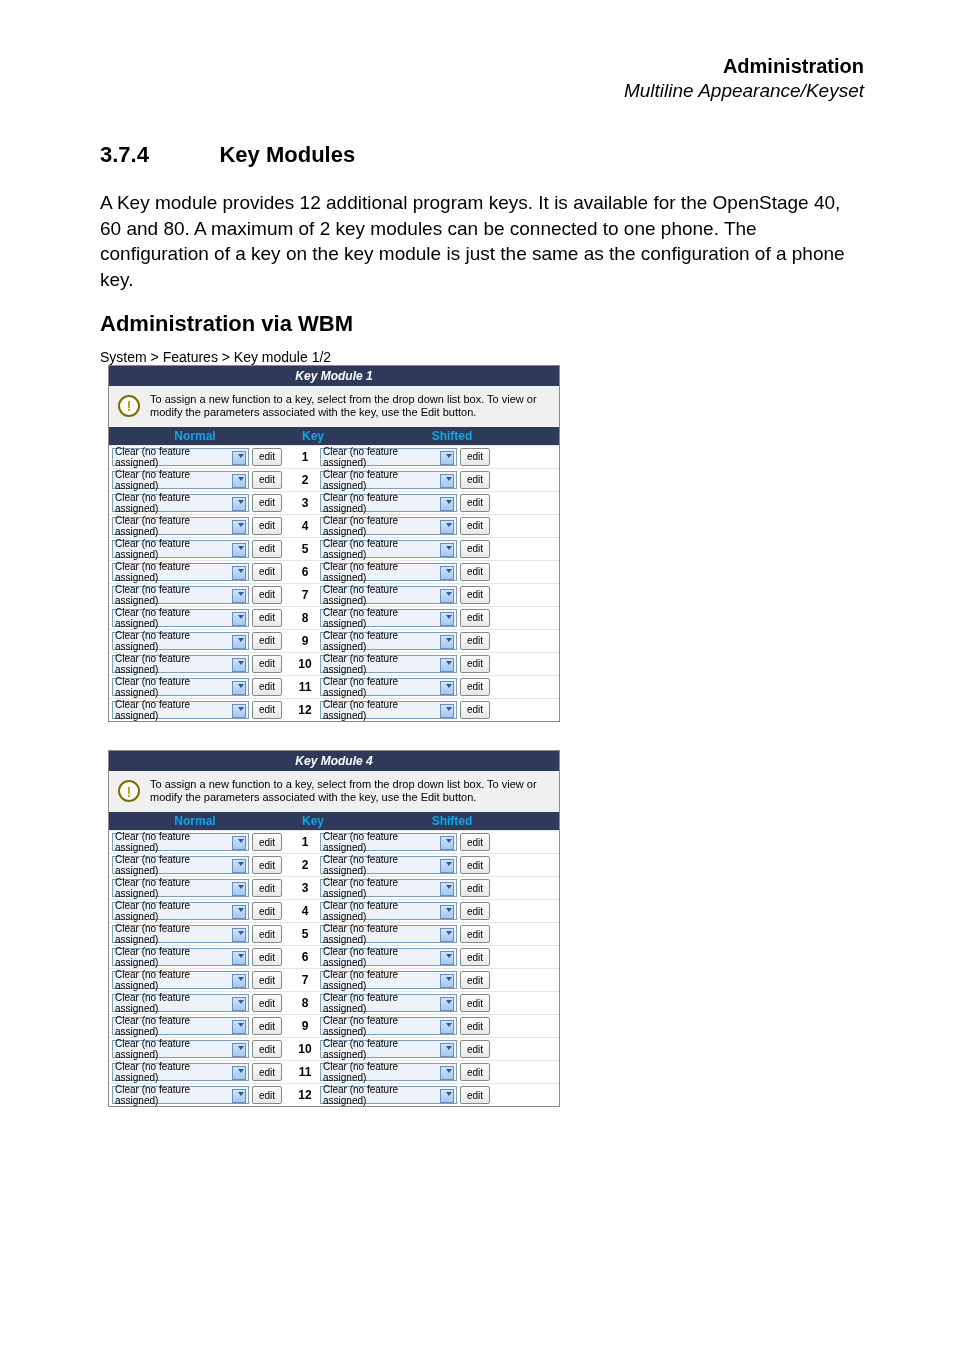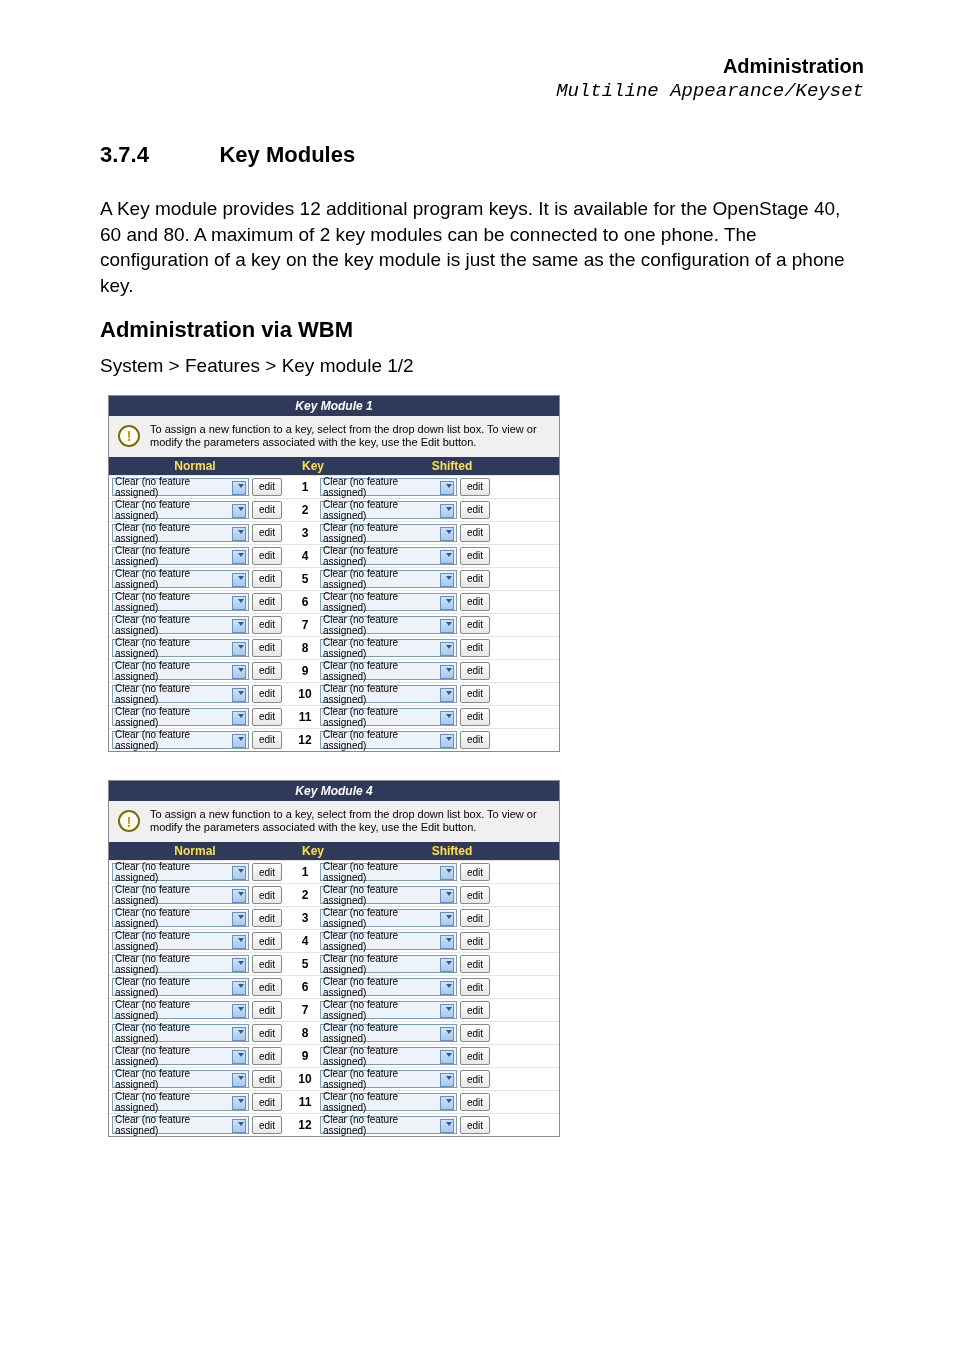--- a/index.html
+++ b/index.html
@@ -1,34 +1,34 @@
 <!DOCTYPE html>
 <html><head>
 <meta charset="utf-8">
 <style>
   * { box-sizing: border-box; margin: 0; padding: 0; }
   html, body { width: 954px; height: 1351px; background: #fff; font-family: Arial, Helvetica, sans-serif; color: #000; }
   .page { position: relative; width: 954px; height: 1351px; padding: 55px 90px 0 100px; }
   .hdr { text-align: right; margin-bottom: 40px; }
   .hdr-title { font-weight: bold; font-size: 20px; }
-  .hdr-sub { font-style: italic; font-size: 19px; margin-top: 2px; font-family: Liberation Mono, monospace; }
+  .hdr-sub { font-style: italic; font-size: 19px; margin-top: 2px; }
   .sec-num { font-weight: bold; font-size: 22px; display: inline-block; width: 115px; }
   .sec-title { font-weight: bold; font-size: 22px; }
-  .sec-heading { margin-bottom: 28px; }
+  .sec-heading { margin-bottom: 22px; }
   .para { font-size: 19px; line-height: 1.35; margin-bottom: 18px; }
   .subh { font-weight: bold; font-size: 22px; margin-bottom: 12px; }
-  .path { font-size: 19px; margin-bottom: 18px; }
+  .path { font-size: 14px; }
 
   .km { width: 452px; border: 1px solid #8b8b8b; margin-left: 8px; margin-bottom: 28px; font-size: 11px; font-family: Arial, sans-serif; }
   .km-title { background: #2f3a5a; color: #fff; font-weight: bold; text-align: center; padding: 3px 0; font-size: 12px; font-style: italic; }
   .km-info { display: flex; align-items: center; gap: 10px; padding: 7px 9px 8px 9px; background: #f0f0f0; }
   .km-info-icon { width: 22px; height: 22px; border: 2px solid #7a6f00; border-radius: 50%; display: flex; align-items: center; justify-content: center; flex: 0 0 22px; background:#fff; }
   .km-info-icon span { color: #c9a200; font-weight: bold; font-size: 15px; }
   .km-info-text { font-size: 11px; line-height: 1.2; }
-  .km-cols { display: flex; background: #2f3a5a; color: #fde047; font-weight: bold; font-size: 12px; }
+  .km-cols { display: flex; background: #2f3a5a; color: #0ea5e9; font-weight: bold; font-size: 12px; }
   .km-col-normal { width: 172px; text-align: center; padding: 2px 0; }
   .km-col-key { width: 64px; text-align: center; padding: 2px 0; }
   .km-col-shifted { flex: 1; text-align: center; padding: 2px 0; }
   .km-row { display: flex; align-items: center; padding: 2px 3px; border-top: 1px solid #e5e5e5; background:#fff; }
   .km-select { height: 18px; width: 137px; font-size: 10px; border: 1px solid #7e9db9; background: #eef3fa; padding: 0 14px 0 2px; position: relative; display:flex; align-items:center; }
   .km-select::after { content: ""; position: absolute; right:2px; top:2px; width:12px; height:12px; background: linear-gradient(#cfe3f7,#a6c8ee); border:1px solid #6b8ebc; }
   .km-select .chev { position:absolute; right:4px; top:5px; width:0; height:0; border-left:3px solid transparent; border-right:3px solid transparent; border-top:4px solid #2c5aa0; z-index:1; }
   .km-edit { height: 18px; width: 30px; font-size: 10px; border: 1px solid #888; background: linear-gradient(#fdfdfd,#e8e8e8); margin-left: 3px; border-radius:2px; display:flex; align-items:center; justify-content:center; }
   .km-num { width: 26px; text-align: center; font-weight: bold; font-size: 12px; }
   .km-side { display: flex; align-items: center; }

